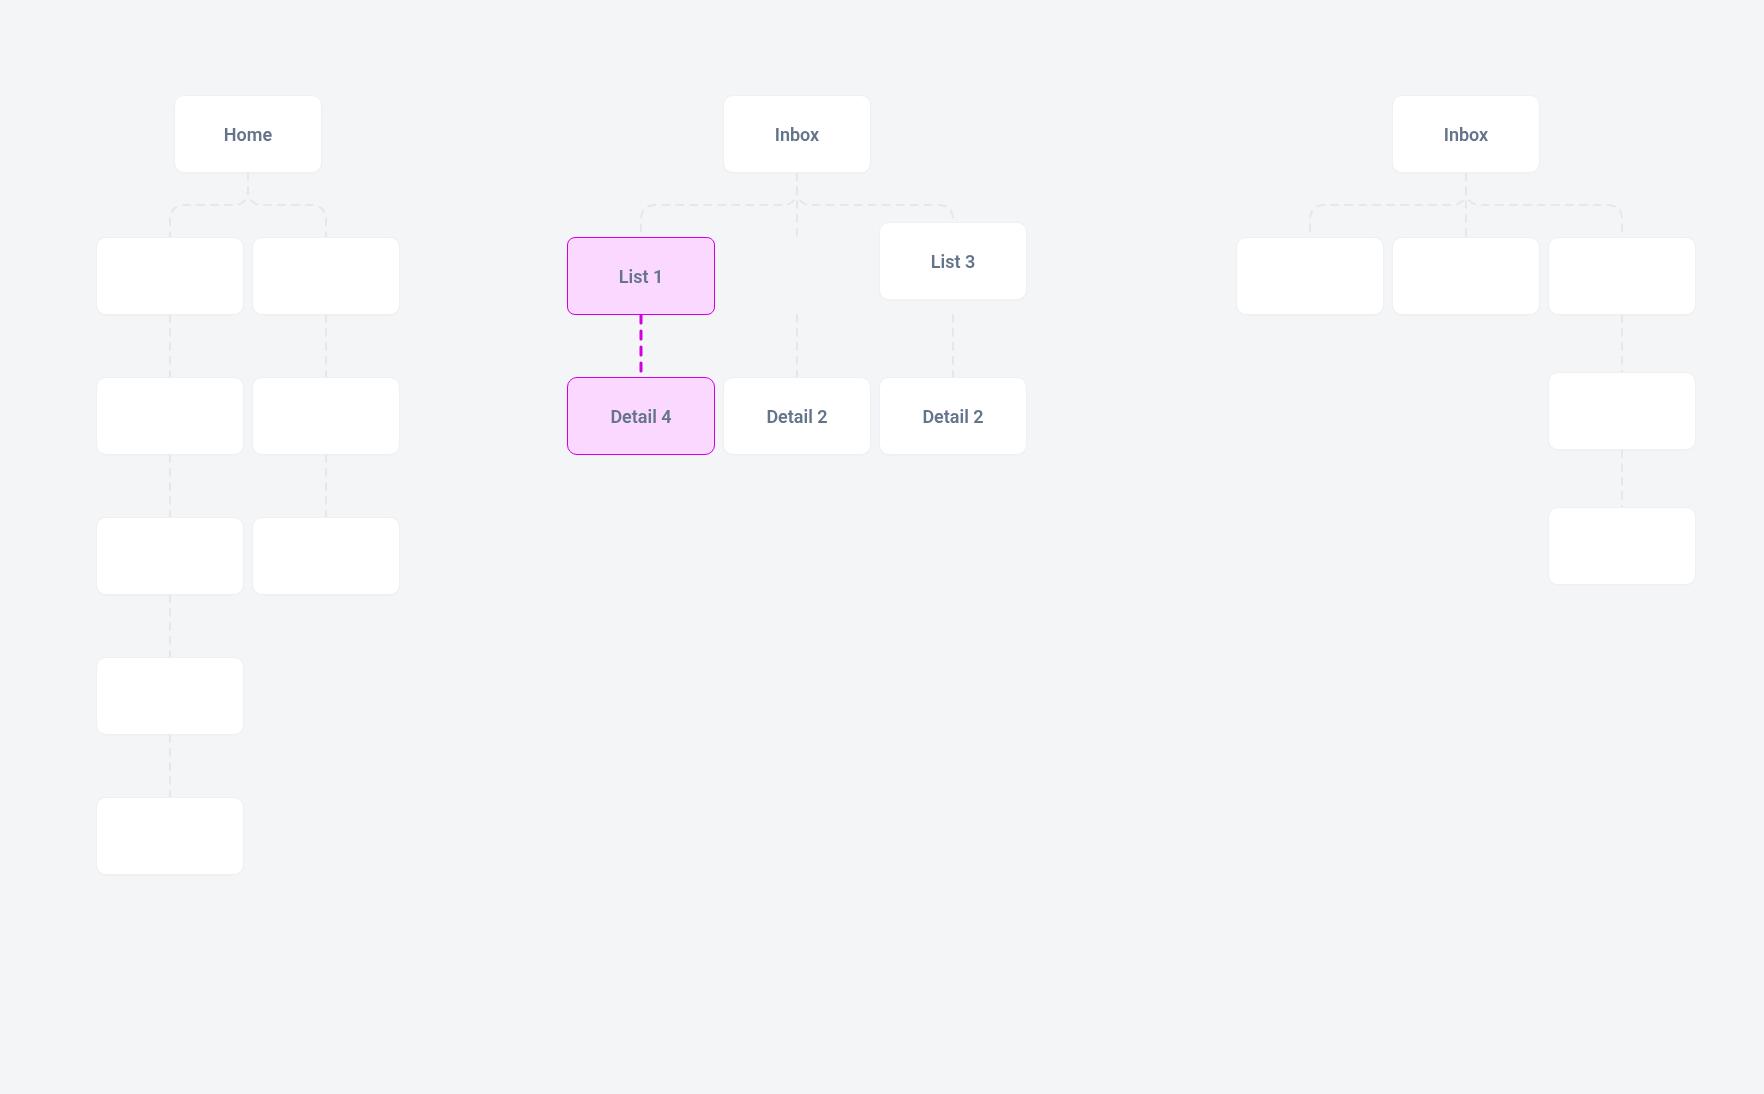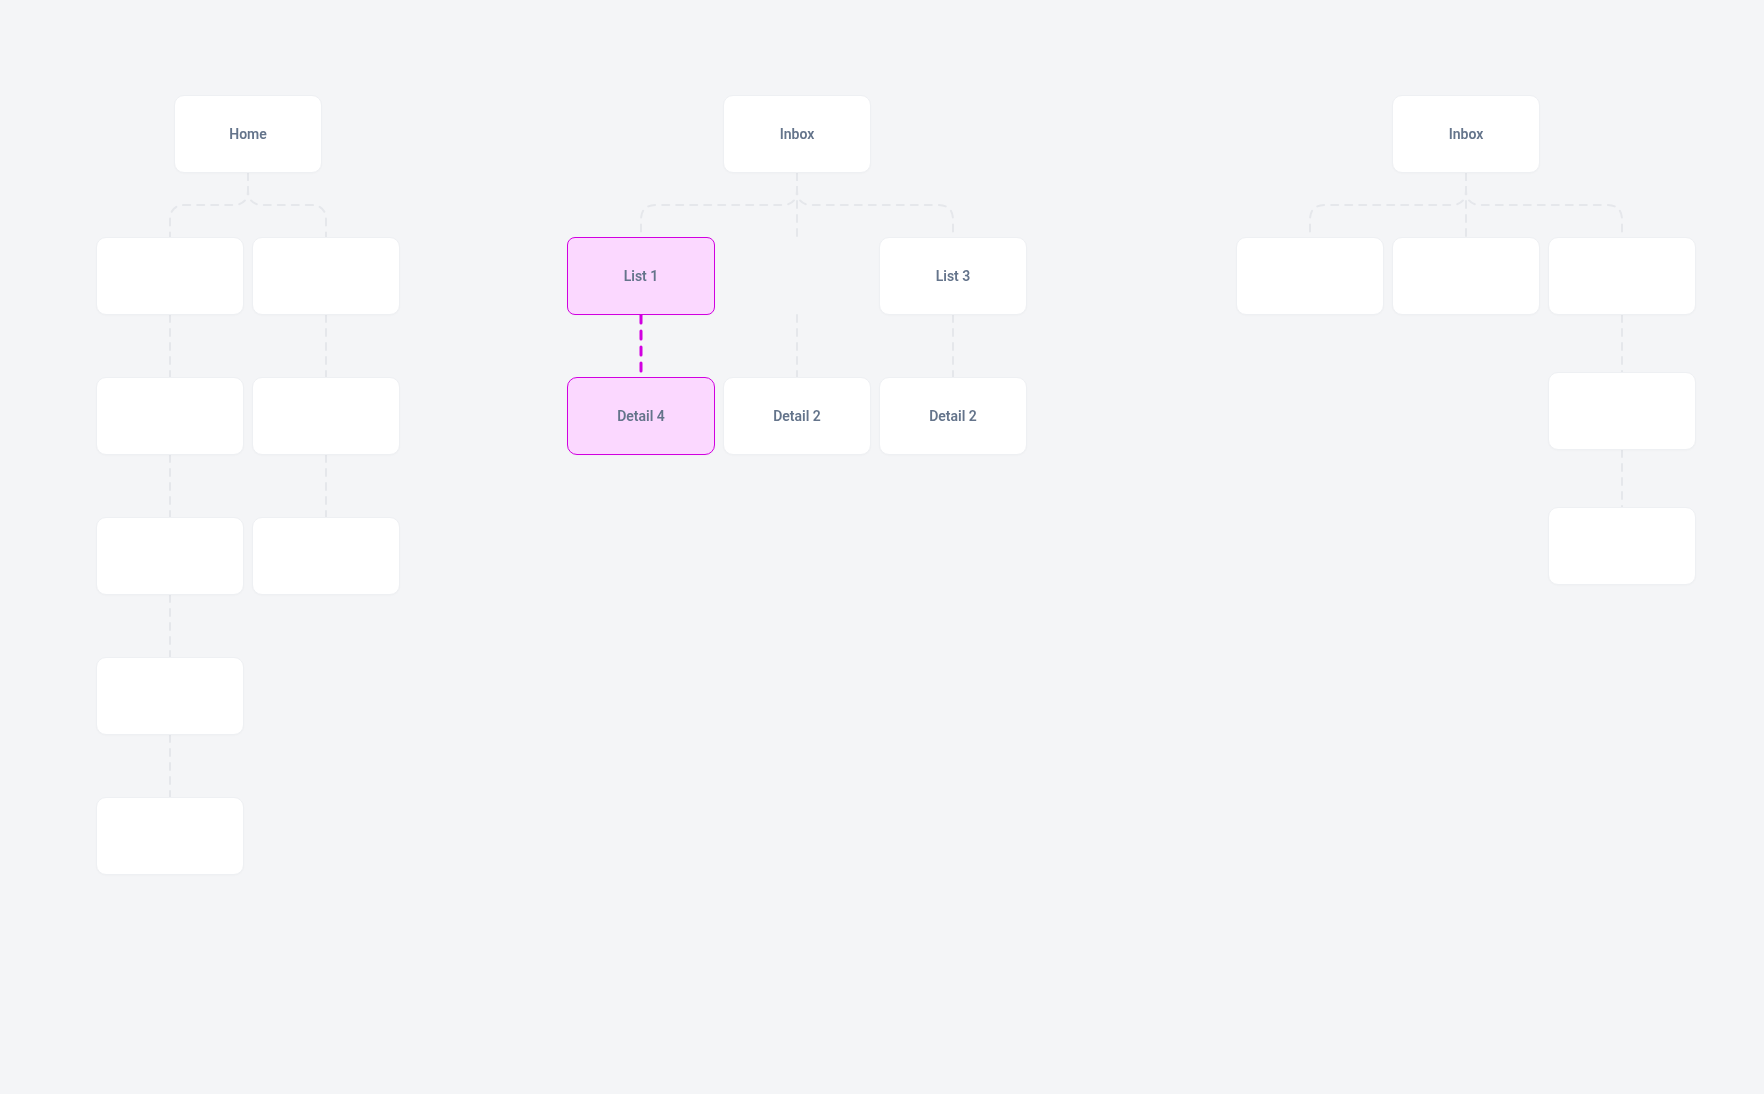--- a/index.html
+++ b/index.html
@@ -17,21 +17,21 @@
   .node {
     position: absolute;
     width: 148px;
     height: 78px;
     background: #ffffff;
     border: 1px solid #eef0f3;
     border-radius: 10px;
     display: flex;
     align-items: center;
     justify-content: center;
-    font-size: 14px;
+    font-size: 18px;
     font-weight: 600;
     color: #64748b;
     box-shadow: 0 1px 2px rgba(15,23,42,0.02);
   }
   .node.highlight {
     background: #fbd8ff;
     border: 1px solid #d100e0;
   }
   svg.connectors {
     position: absolute;
@@ -95,21 +95,21 @@
   <div class="node" style="left:252px; top:237px;"></div>
   <div class="node" style="left:96px;  top:377px;"></div>
   <div class="node" style="left:252px; top:377px;"></div>
   <div class="node" style="left:96px;  top:517px;"></div>
   <div class="node" style="left:252px; top:517px;"></div>
   <div class="node" style="left:96px;  top:657px;"></div>
   <div class="node" style="left:96px;  top:797px;"></div>
 
   <div class="node" style="left:723px; top:95px;">Inbox</div>
   <div class="node highlight" style="left:567px; top:237px;border-radius:8px;">List 1</div>
-  <div class="node" style="left:879px; top:237px;">List 3</div>
+  <div class="node" style="left:879px; top:222px;">List 3</div>
   <div class="node highlight" style="left:567px; top:377px;">Detail 4</div>
   <div class="node" style="left:723px; top:377px;">Detail 2</div>
   <div class="node" style="left:879px; top:377px;">Detail 2</div>
 
   <div class="node" style="left:1392px; top:95px;">Inbox</div>
   <div class="node" style="left:1236px; top:237px;"></div>
   <div class="node" style="left:1392px; top:237px;"></div>
   <div class="node" style="left:1548px; top:237px;"></div>
   <div class="node" style="left:1548px; top:372px;"></div>
   <div class="node" style="left:1548px; top:507px;"></div>

